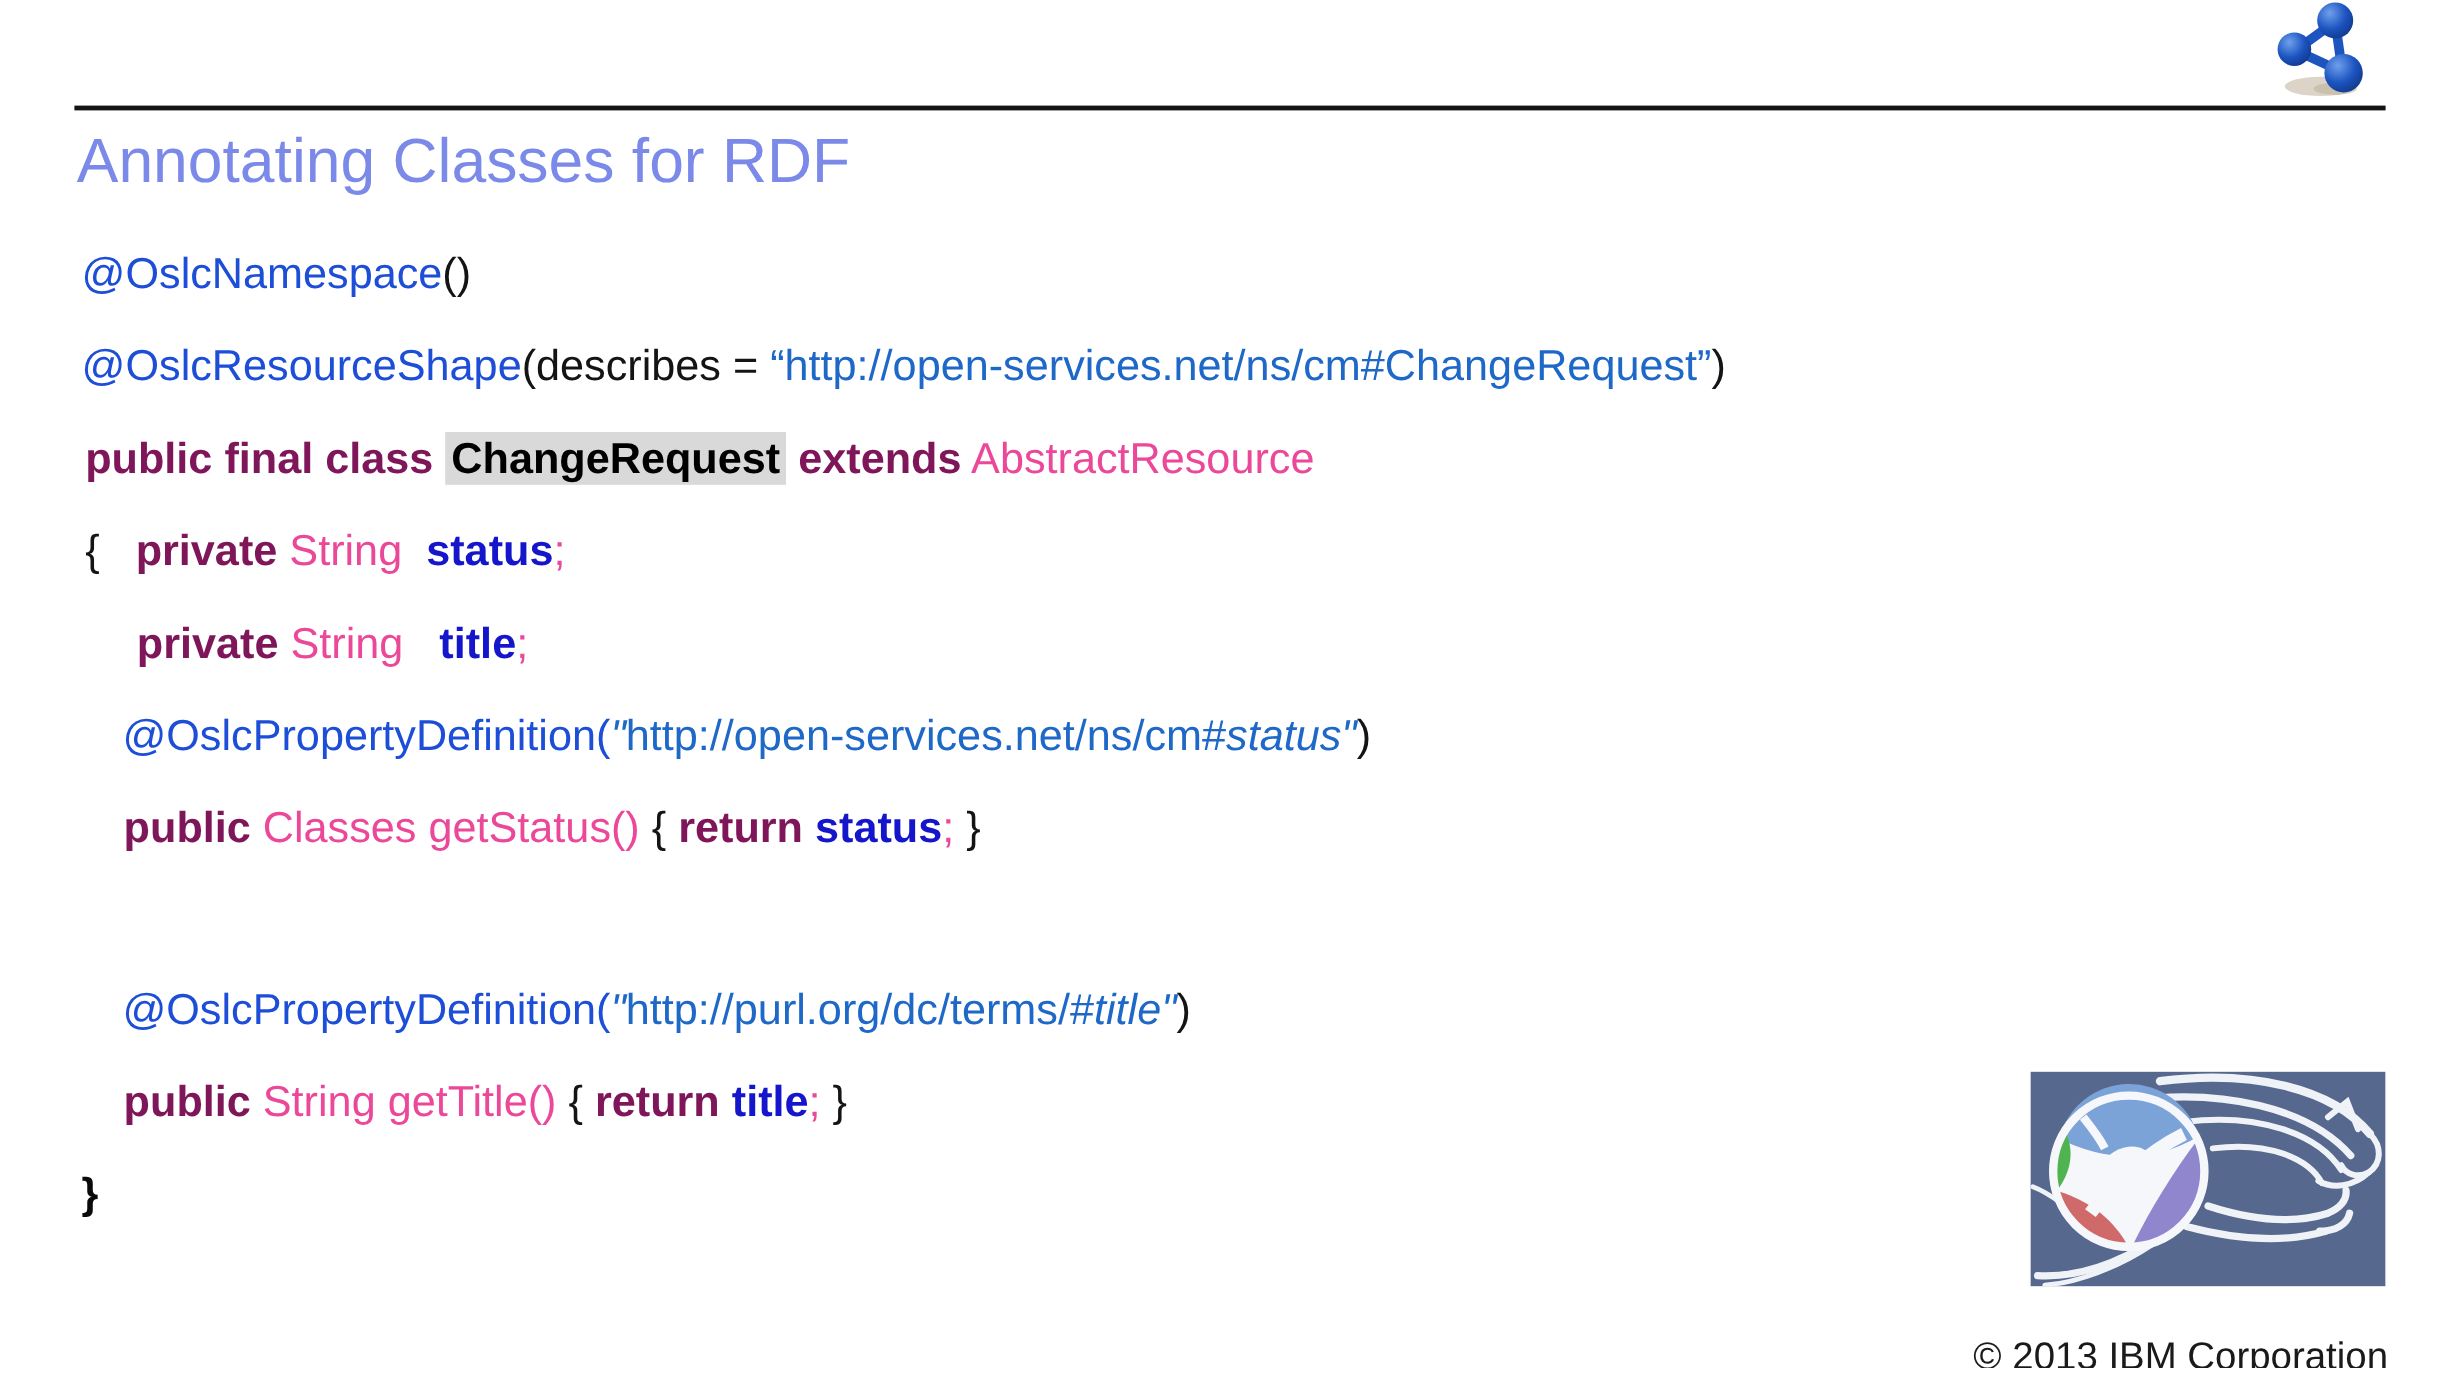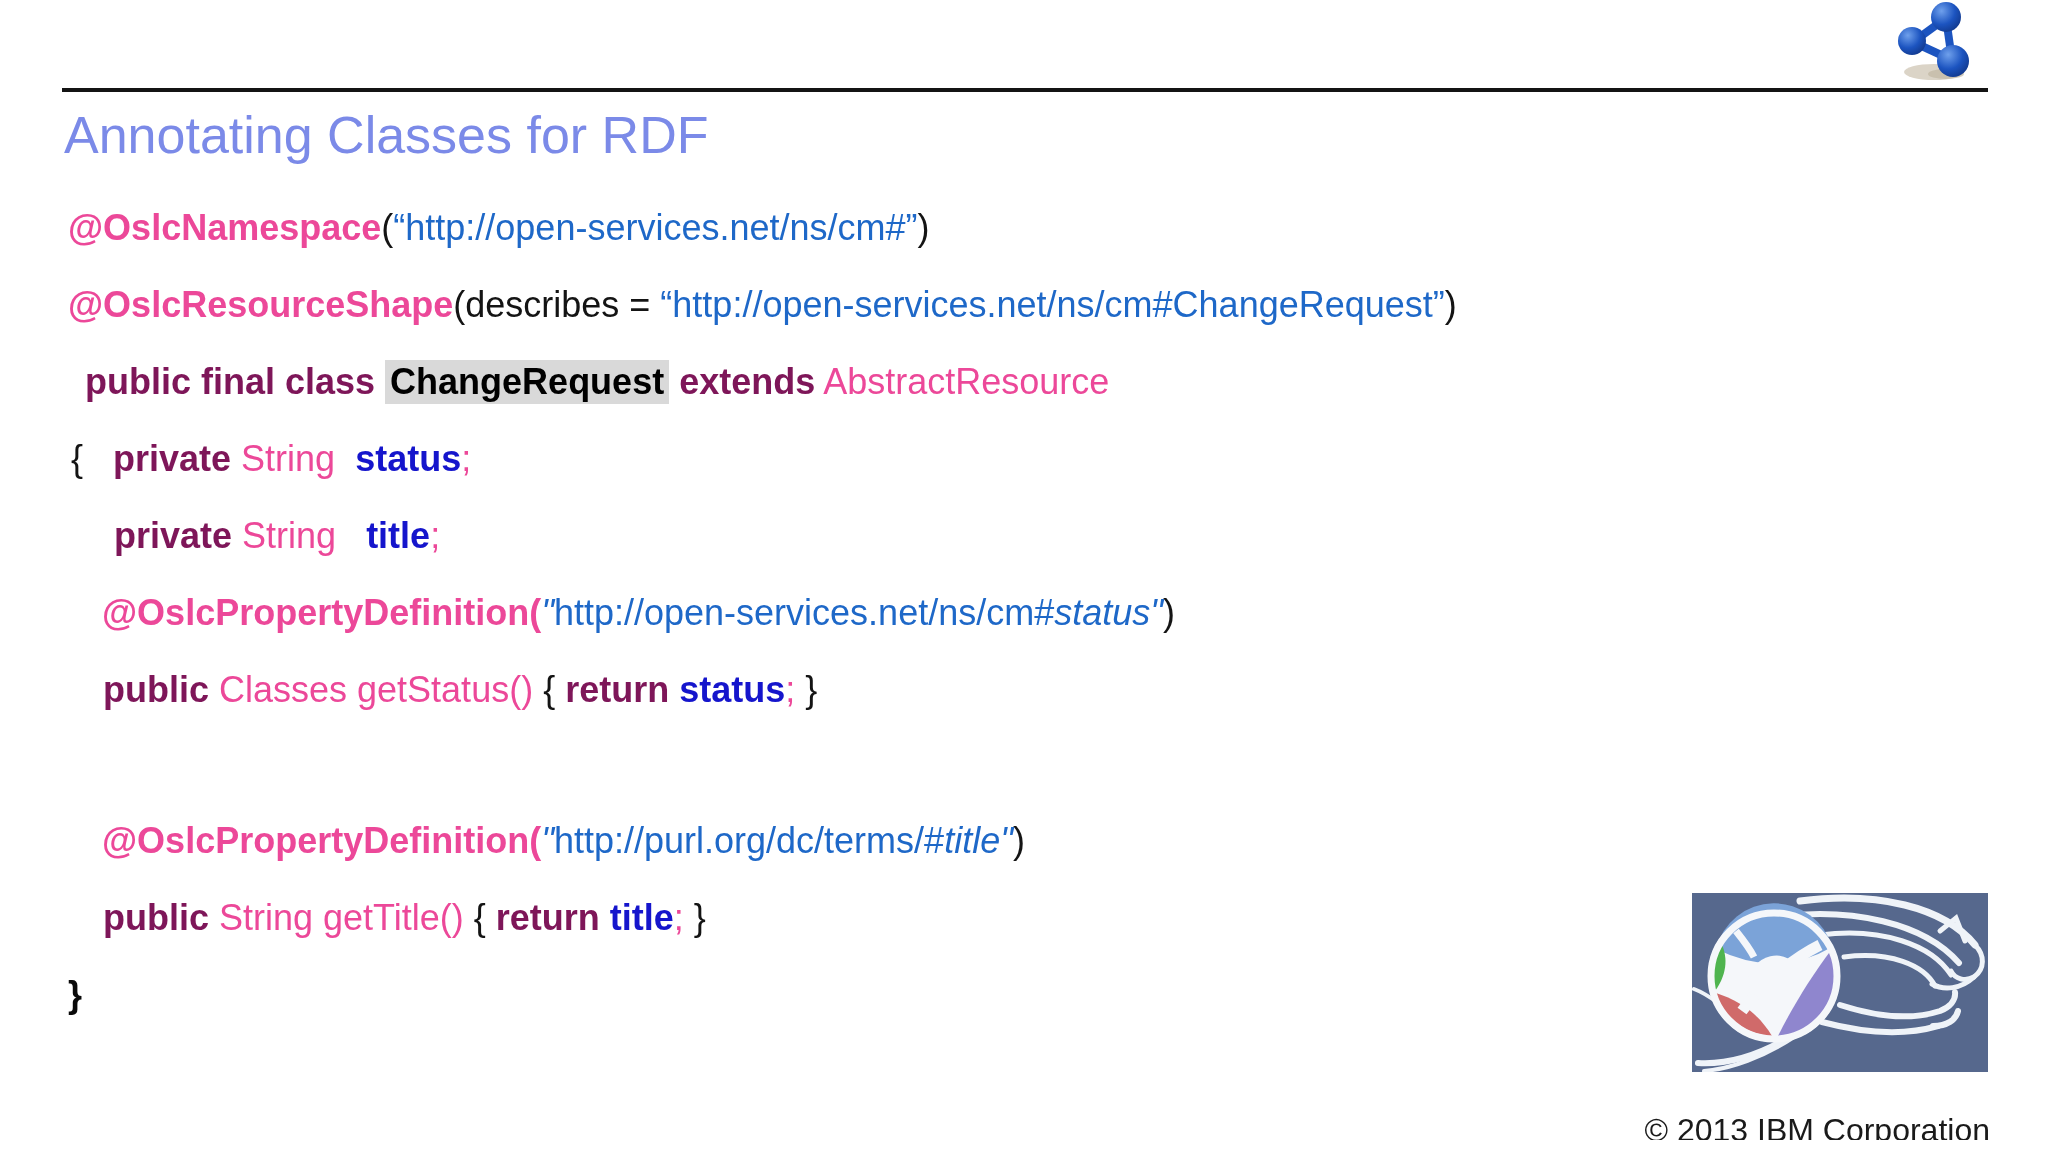--- a/index.html
+++ b/index.html
@@ -35,21 +35,21 @@
     font-size:36px;
     color:#0a0a0a;
   }
   .code-line{
     height:77px;
     display:flex;
     align-items:center;
     white-space:pre;
   }
   .code-line.gap-before{margin-top:74px;}
-  .seg-annotation{color:#ec4899;font-weight:700;}
+  .seg-annotation{color:#1d4ed8;font-weight:400;}
   .seg-plain{color:#141414;font-weight:400;}
   .seg-url{color:#1E68C8;font-weight:400;}
   .seg-url-italic{color:#1E68C8;font-weight:400;font-style:italic;}
   .seg-keyword{color:#7E1659;font-weight:700;}
   .seg-bold{color:#ec4899;font-weight:400;}
   .seg-variable{color:#1515CC;font-weight:700;}
   .seg-brace{color:#141414;font-weight:400;}
   .seg-close{color:#0a0a0a;font-weight:700;}
   .seg-highlight{color:#000;font-weight:700;background:#D9D9D9;padding:1px 5px;}
   .jazz-logo{
@@ -87,23 +87,23 @@
       <line x1="58" y1="18" x2="64" y2="60" stroke="#1C54C0" stroke-width="8"></line>
       <circle cx="58" cy="17" r="15" fill="url(#sph)"></circle>
       <circle cx="24" cy="41" r="14" fill="url(#sph)"></circle>
       <circle cx="65" cy="61" r="16" fill="url(#sph)"></circle>
     </svg>
   </div>
 
   <div class="slide-title">Annotating Classes for RDF</div>
 
   <div class="code-block">
-      <div class="code-line" style="margin-left: 0px;"><span class="seg-annotation">@OslcNamespace</span><span class="seg-plain">(</span><span class="seg-url">“http://open-services.net/ns/cm#”</span><span class="seg-plain">)</span></div>
+      <div class="code-line" style="margin-left: 0px;"><span class="seg-annotation">@OslcNamespace</span><span class="seg-plain">(</span><span class="seg-plain">)</span></div>
       <div class="code-line" style="margin-left: 0px; justify-content: space-between;"><span class="seg-annotation">@OslcResourceShape</span><span class="seg-plain">(describes = </span><span class="seg-url">“http://open-services.net/ns/cm#ChangeRequest”</span><span class="seg-plain">)</span></div>
-      <div class="code-line" style="margin-left: 17px;"><span class="seg-keyword">public final class </span><span class="seg-highlight">ChangeRequest</span><span class="seg-bold"> </span><span class="seg-keyword">extends</span><span class="seg-bold"> AbstractResource</span></div>
+      <div class="code-line" style="margin-left: 3px;"><span class="seg-keyword">public final class </span><span class="seg-highlight">ChangeRequest</span><span class="seg-bold"> </span><span class="seg-keyword">extends</span><span class="seg-bold"> AbstractResource</span></div>
       <div class="code-line" style="margin-left: 3px;"><span class="seg-brace">{   </span><span class="seg-keyword">private</span><span class="seg-bold"> String  </span><span class="seg-variable">status</span><span class="seg-bold">;</span></div>
       <div class="code-line" style="margin-left: 46px;"><span class="seg-keyword">private</span><span class="seg-bold"> String   </span><span class="seg-variable">title</span><span class="seg-bold">;</span></div>
       <div class="code-line" style="margin-left: 34px;"><span class="seg-annotation">@OslcPropertyDefinition</span><span class="seg-annotation">(</span><span class="seg-url-italic">"</span><span class="seg-url">http://open-services.net/ns/cm#</span><span class="seg-url-italic">status"</span><span class="seg-plain">)</span></div>
       <div class="code-line" style="margin-left: 35px;"><span class="seg-keyword">public</span><span class="seg-bold"> Classes getStatus()</span><span class="seg-brace"> { </span><span class="seg-keyword">return</span><span class="seg-bold"> </span><span class="seg-variable">status</span><span class="seg-bold">; </span><span class="seg-brace">}</span></div>
       <div class="code-line gap-before" style="margin-left: 34px;"><span class="seg-annotation">@OslcPropertyDefinition</span><span class="seg-annotation">(</span><span class="seg-url-italic">"</span><span class="seg-url">http://purl.org/dc/terms/#</span><span class="seg-url-italic">title"</span><span class="seg-plain">)</span></div>
       <div class="code-line" style="margin-left: 35px;"><span class="seg-keyword">public</span><span class="seg-bold"> String getTitle()</span><span class="seg-brace"> { </span><span class="seg-keyword">return</span><span class="seg-bold"> </span><span class="seg-variable">title</span><span class="seg-bold">; </span><span class="seg-brace">}</span></div>
       <div class="code-line" style="margin-left: 0px;"><span class="seg-close">}</span></div>
     </div>
 
   <div class="jazz-logo">

